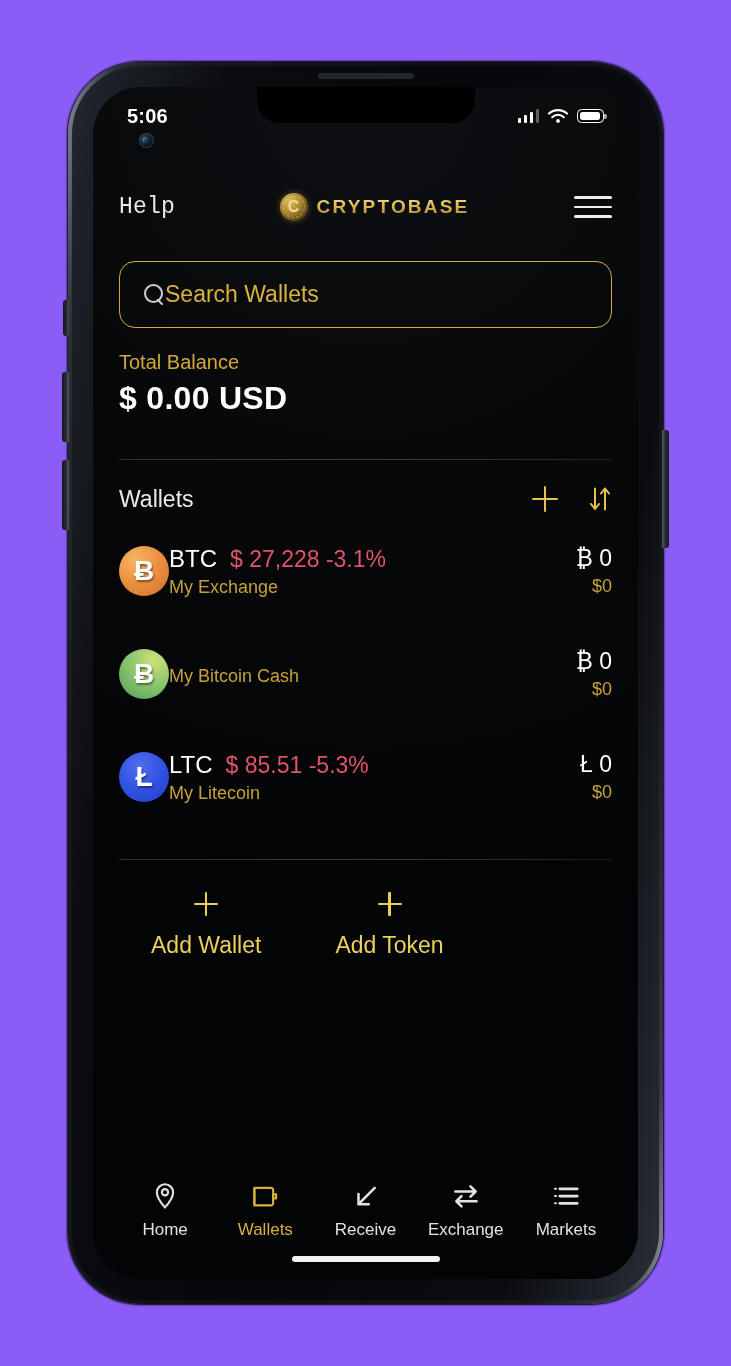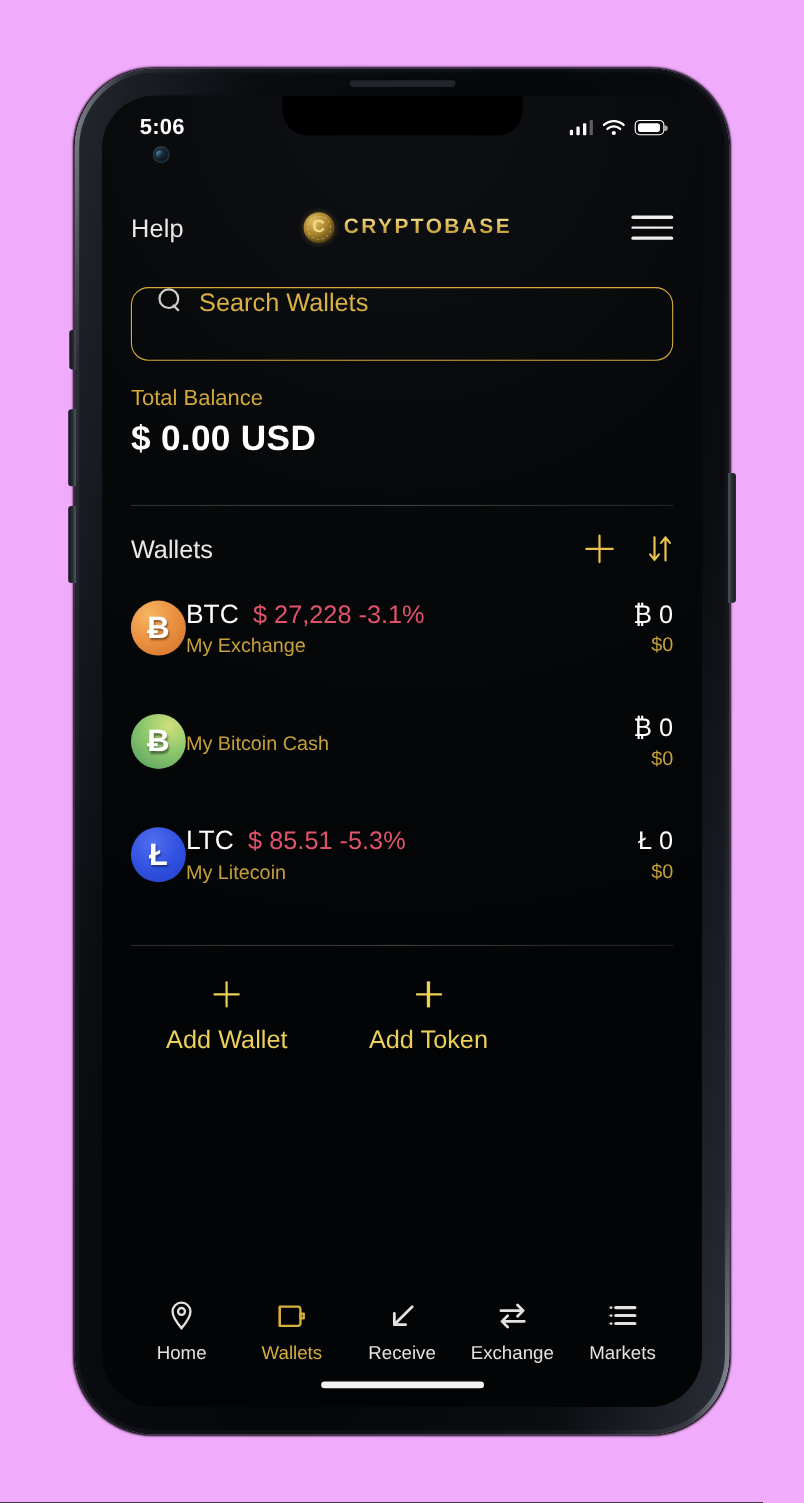--- a/index.html
+++ b/index.html
@@ -4,21 +4,21 @@
 <style>
   * { margin:0; padding:0; box-sizing:border-box; }
   html, body {
     width:731px; height:1366px;
     background:#000;
     font-family:"Liberation Sans", sans-serif;
     overflow:hidden;
   }
 
   
-  #stage { position:relative; width:731px; height:1366px; background:#f0abfc; }
+  #stage { position:relative; width:731px; height:1366px; background:#8b5cf6; }
 
   .phone-frame{
     position:absolute; left:68px; top:62px;
     width:595px; height:1242px;
     border-radius:72px;
     background:linear-gradient(100deg,#8c929c 0%,#2b2f36 6%,#14171c 16%,#0c0e12 50%,#14171c 84%,#343941 95%,#9aa0aa 100%);
     box-shadow:0 0 2px 1px #000;
   }
   .phone-frame-inner{
     position:absolute; left:4px; top:4px; right:4px; bottom:4px;
@@ -95,21 +95,21 @@
   .batt span{ position:absolute; left:1.6px; top:1.6px; bottom:1.6px; width:20px; background:#fff; border-radius:2.5px; }
   .batt::after{ content:""; position:absolute; right:-3.6px; top:4.4px; width:2.2px; height:5px;
                 background:#fff; border-radius:0 2px 2px 0; opacity:.65; }
 
   
   .appbar{
     position:absolute; top:92px; left:0; right:0; height:56px;
     display:flex; align-items:center; justify-content:space-between;
     padding:0 26px;
   }
-  .help-link{ color:#e9e9e9; font-size:23px; letter-spacing:.2px; }
+  .help-link{ color:#e9e9e9; font-size:23px; letter-spacing:.2px;font-family:Liberation Mono, monospace; }
 
   .brand{ display:flex; align-items:center; gap:9px; }
   .brand-coin{
     width:28px; height:28px; border-radius:50%;
     background:radial-gradient(circle at 35% 30%, #e2c164 0%, #a5812b 45%, #4a3a10 80%, #221a06 100%);
     display:flex; align-items:center; justify-content:center;
     box-shadow:0 0 6px rgba(214,175,78,.35);
     position:relative;
   }
   .brand-coin::before{
@@ -124,21 +124,21 @@
     -webkit-background-clip:text; background-clip:text; color:transparent;
   }
 
   .hamburger{ display:flex; flex-direction:column; gap:7px; width:38px; cursor:pointer; }
   .hamburger i{ display:block; height:2.5px; background:#efefef; border-radius:2px; }
 
   
   .search-box{
     position:absolute; top:174px; left:26px; right:26px; height:67px;
     border:1.6px solid #d5aa3c; border-radius:16px;
-    display:flex; gap:16px; padding:0 24px;
+    display:flex; align-items:center; padding:0 24px;
   }
   .search-icon{ width:21px; height:21px; position:relative; flex:none; }
   .search-icon::before{ content:""; position:absolute; left:0; top:0; width:15px; height:15px;
     border:2px solid #cfcfcf; border-radius:50%; }
   .search-icon::after{ content:""; position:absolute; left:13px; top:14px; width:8px; height:2px;
     background:#cfcfcf; border-radius:2px; transform:rotate(45deg); transform-origin:left center; }
   .search-ph{ color:#d9b23f; font-size:23px; }
 
   
   .balance{ position:absolute; top:264px; left:26px; right:26px; }

